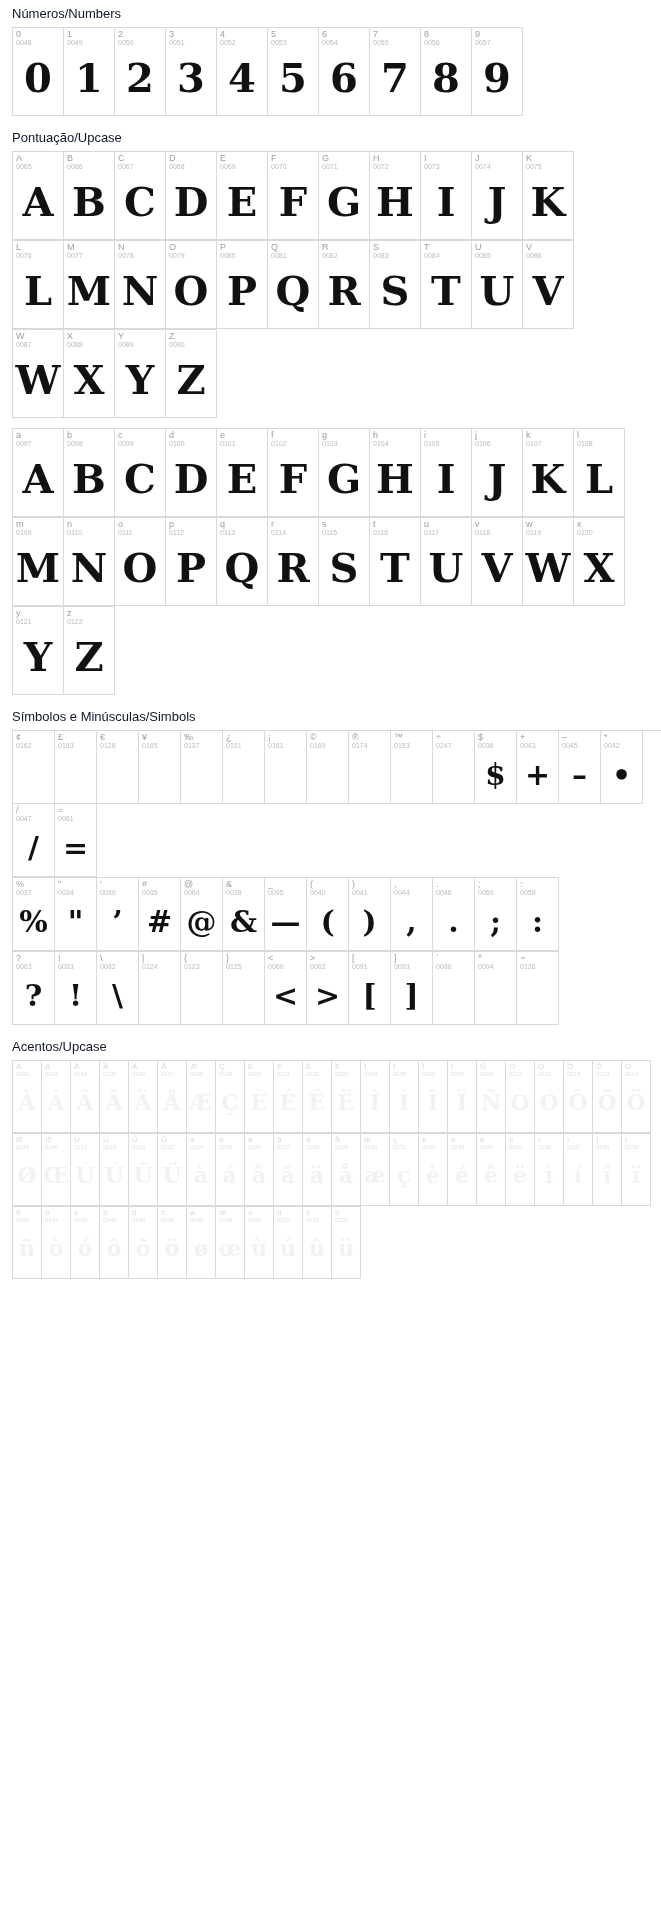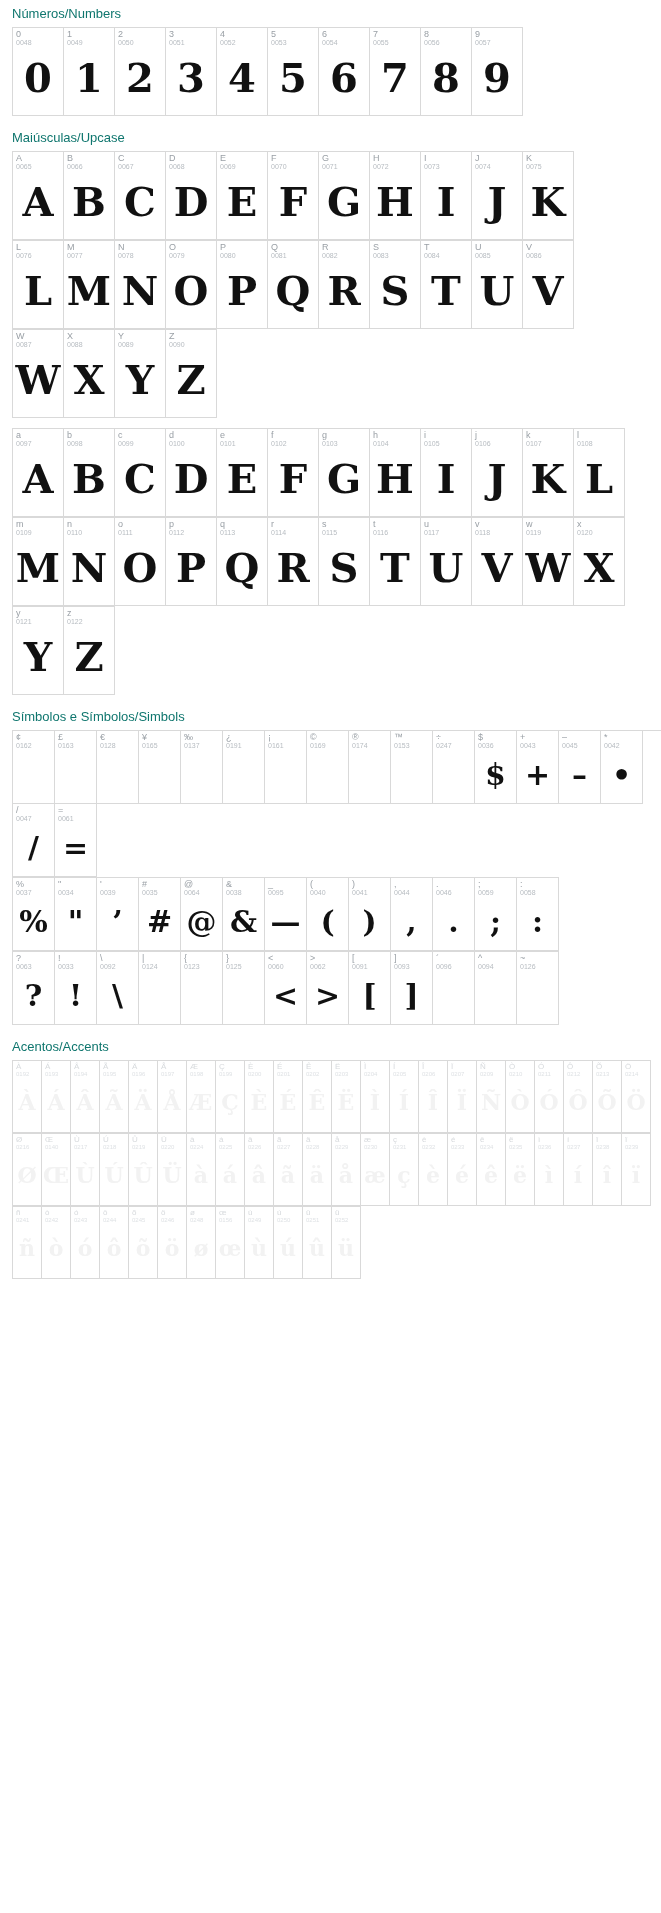--- a/index.html
+++ b/index.html
@@ -15,21 +15,21 @@
   .page {
     width: 661px;
     box-sizing: border-box;
     padding: 0 0 20px 0;
   }
   .section {
     margin: 0 0 10px 0;
   }
   .section-title {
     font-size: 13px;
-    color: #0f766e;
+    color: #0f172a;
     padding: 0 0 6px 12px;
     margin-top: 14px;
     font-family: "Liberation Sans", sans-serif;
   }
   .first-title {
     margin-top: 6px;
   }
   .grid {
     display: flex;
     flex-wrap: wrap;
@@ -186,21 +186,21 @@
         <div class="cell">
           <div class="labels">
             <span class="ch-label">9</span>
             <span class="code-label">0057</span>
           </div>
           <div class="glyph">9</div>
         </div>
       </div>
     </div>
     <div class="section">
-      <div class="section-title">Maiúsculas/Upcase</div>
+      <div class="section-title">Pontuação/Upcase</div>
       <div class="grid grid-big">
         <div class="cell">
           <div class="labels">
             <span class="ch-label">A</span>
             <span class="code-label">0065</span>
           </div>
           <div class="glyph">A</div>
         </div>
         <div class="cell">
           <div class="labels">
@@ -567,21 +567,21 @@
         <div class="cell">
           <div class="labels">
             <span class="ch-label">z</span>
             <span class="code-label">0122</span>
           </div>
           <div class="glyph">Z</div>
         </div>
       </div>
     </div>
     <div class="section">
-      <div class="section-title">Símbolos e Símbolos/Simbols</div>
+      <div class="section-title">Símbolos e Minúsculas/Simbols</div>
       <div class="grid grid-sym">
         <div class="cell empty">
           <div class="labels">
             <span class="ch-label">¢</span>
             <span class="code-label">0162</span>
           </div>
           <div class="glyph"></div>
         </div>
         <div class="cell empty">
           <div class="labels">
@@ -877,21 +877,21 @@
         <div class="cell empty">
           <div class="labels">
             <span class="ch-label">~</span>
             <span class="code-label">0126</span>
           </div>
           <div class="glyph"></div>
         </div>
       </div>
     </div>
     <div class="section">
-      <div class="section-title">Acentos/Accents</div>
+      <div class="section-title">Acentos/Upcase</div>
       <div class="grid grid-acc">
         <div class="cell">
           <div class="labels">
             <span class="ch-label">À</span>
             <span class="code-label">0192</span>
           </div>
           <div class="glyph">À</div>
         </div>
         <div class="cell">
           <div class="labels">

